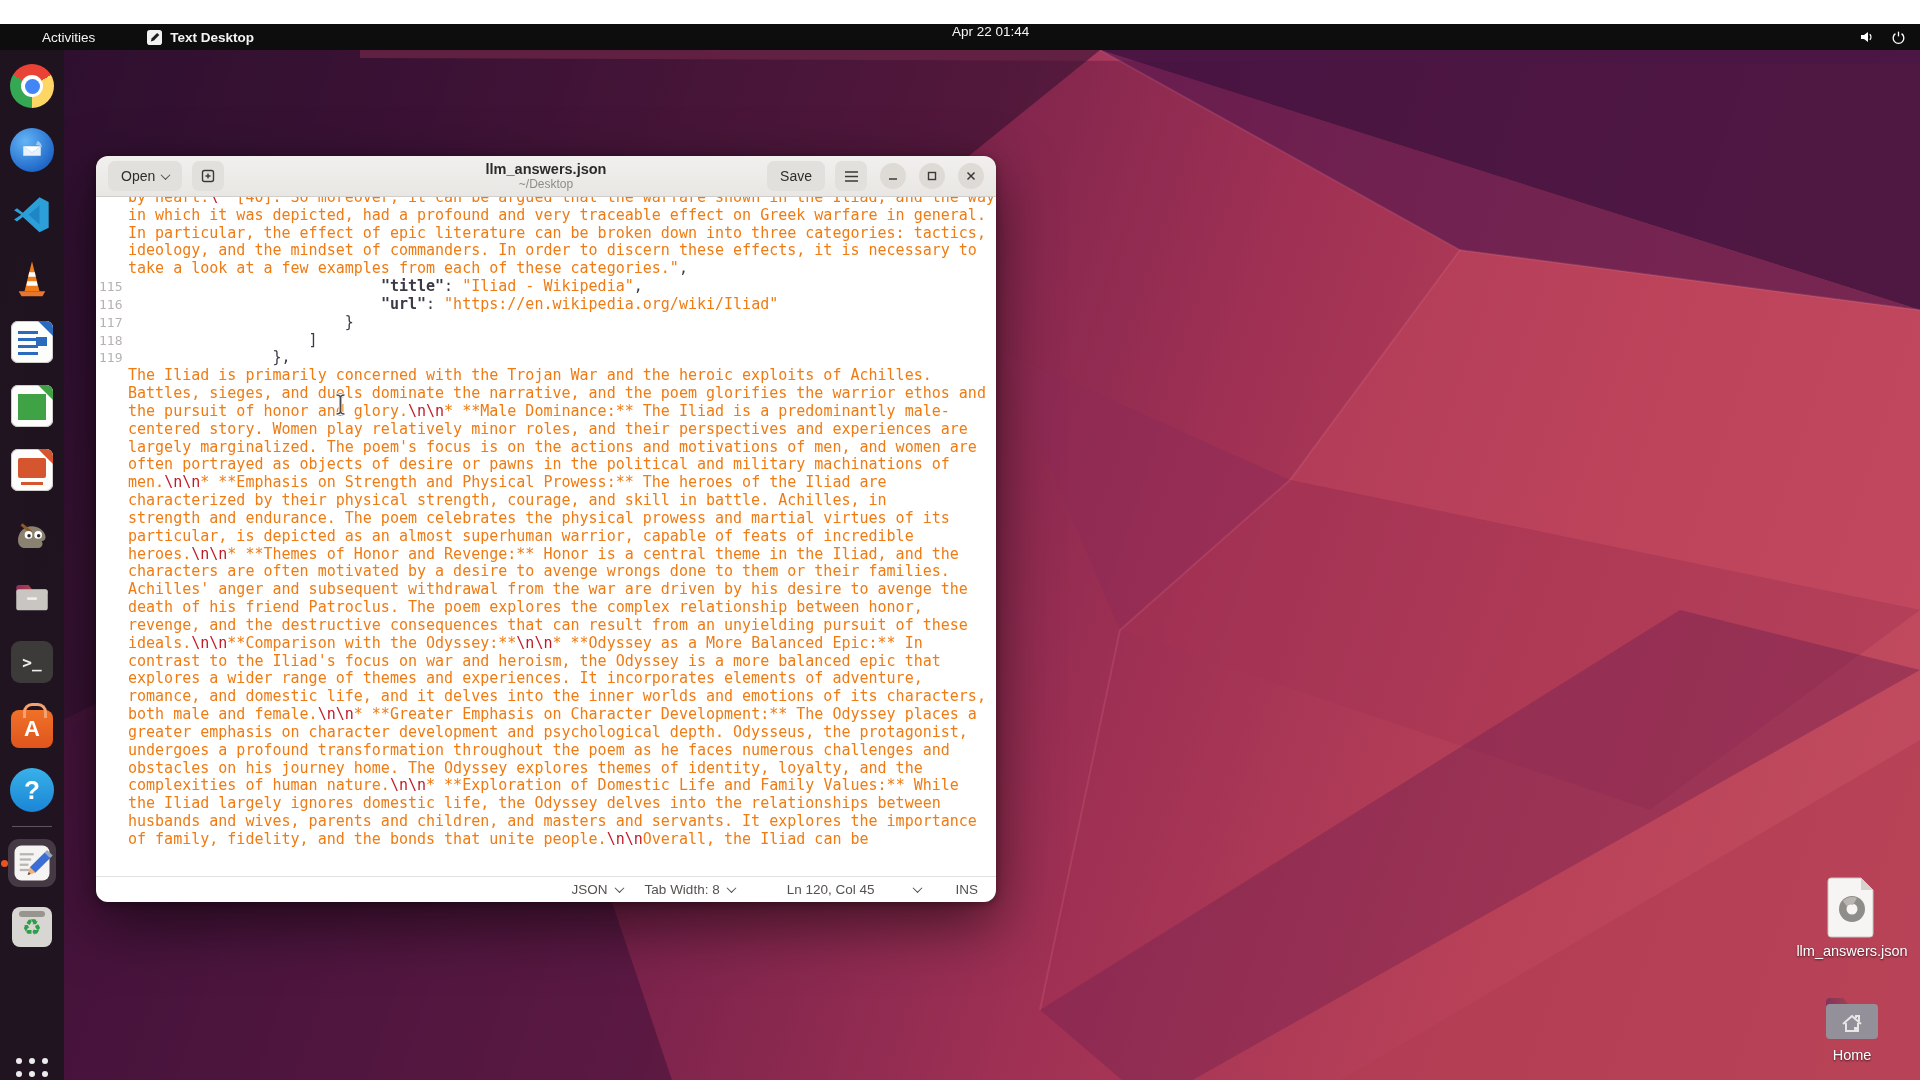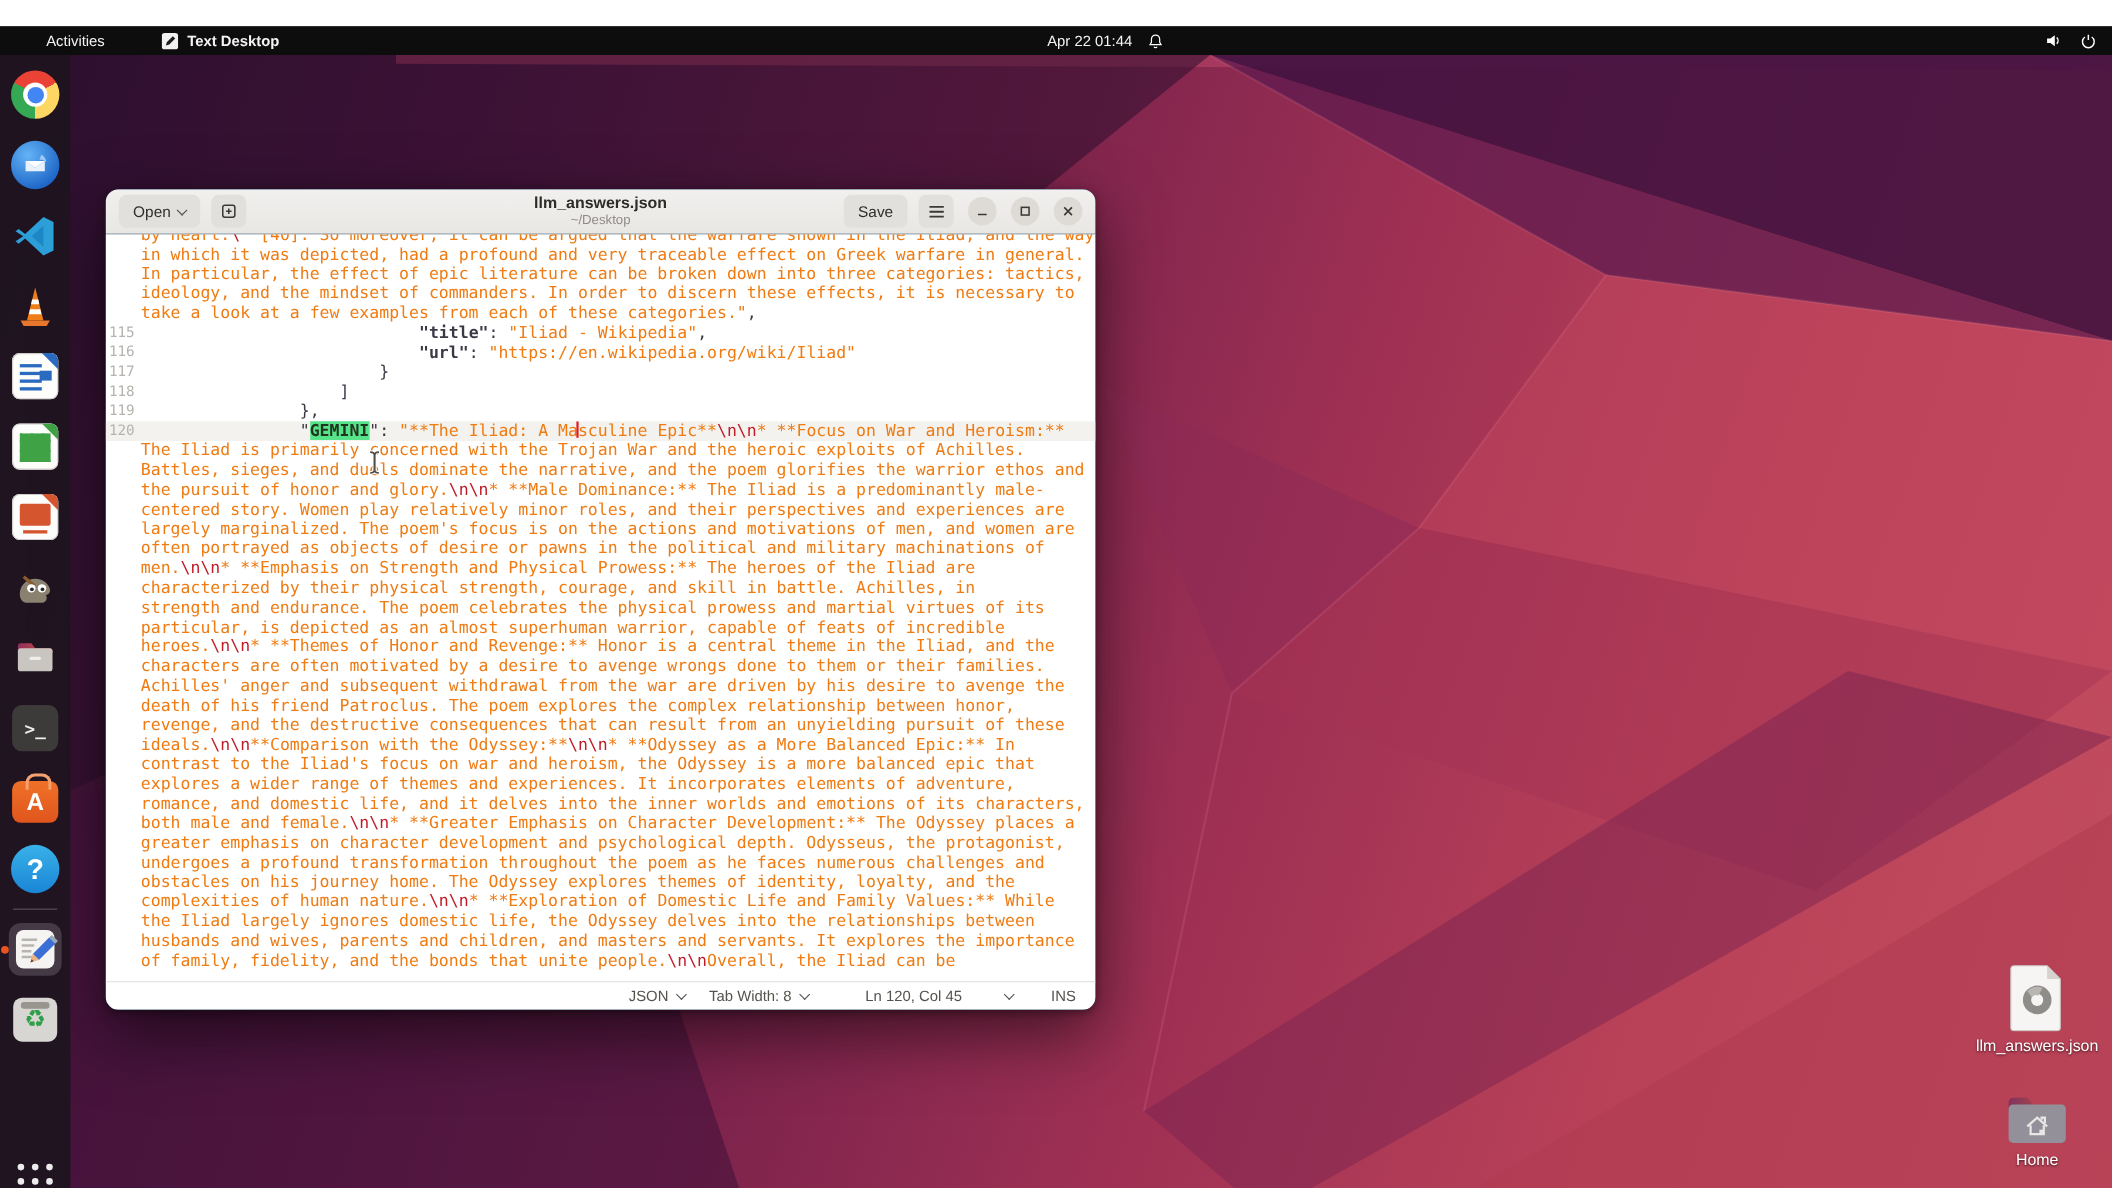--- a/index.html
+++ b/index.html
@@ -10,21 +10,21 @@
   .wallpaper { position:absolute; left:0; top:26px; width:1920px; height:1054px;
     background:linear-gradient(108deg,#2e1030 0%,#4f173e 20%,#7c234c 42%,#a03154 60%,#b84158 78%,#c44e60 100%); }
   .wallpaper svg { position:absolute; inset:0; }
 
   
   .topbar { position:absolute; left:0; top:0; width:1920px; height:26px; background:#0d0d0d;
     color:#f4f4f4; display:flex; align-items:center; font-size:13.5px; z-index:50; }
   .tb-activities { margin-left:42px; cursor:default; }
   .tb-app { display:flex; align-items:center; gap:8px; margin-left:52px; font-weight:bold; }
   .tb-app svg { display:block; }
-  .tb-clock { position:absolute; left:952px; top:0; height:26px; display:flex; align-items:center; gap:14px; }
+  .tb-clock { position:absolute; left:952px; top:0; height:26px; display:flex; align-items:center; gap:14px;flex-direction:column; }
   .tb-right { position:absolute; right:14px; top:0; height:26px; display:flex; align-items:center; gap:16px; }
 
   
   .dock { position:absolute; left:0; top:26px; width:64px; height:1054px; background:rgba(28,20,30,.88);
     display:flex; flex-direction:column; align-items:center; padding-top:12px; gap:16px; z-index:40; }
   .dock-item { width:48px; height:48px; position:relative; display:flex; align-items:center; justify-content:center; }
   .dock-item svg { display:block; }
   .chrome-icon { width:44px; height:44px; border-radius:50%;
     background:conic-gradient(from -60deg,#ea4335 0 120deg,#fdd663 120deg 240deg,#34a853 240deg 360deg); position:relative; }
   .chrome-icon::before { content:''; position:absolute; left:50%; top:50%; width:22px; height:22px; margin:-11px 0 0 -11px; background:#fff; border-radius:50%; }
@@ -55,22 +55,22 @@
   .active-tile { background:rgba(255,255,255,.16); border-radius:11px; }
   .active-tile .dot { position:absolute; left:-7px; top:50%; width:7px; height:7px; margin-top:-3.5px; border-radius:50%; background:#e95420; }
   .ted-icon { width:42px; height:42px; }
   .trash-icon { width:40px; height:40px; background:#d8d6d3; border-radius:8px; position:relative;
     display:flex; align-items:center; justify-content:center; color:#2e9e49; font-size:22px; font-family:"DejaVu Sans",sans-serif; }
   .trash-icon::before { content:''; position:absolute; top:4px; left:7px; right:7px; height:6px; background:#98958f; border-radius:3px; }
   .show-apps { margin-top:auto; margin-bottom:14px; display:grid; grid-template-columns:repeat(3,6px); grid-template-rows:repeat(3,6px); gap:7px; }
   .show-apps i { width:6px; height:6px; border-radius:50%; background:rgba(255,255,255,.92); }
 
   
-  .window { position:absolute; left:96px; top:148px; width:900px; height:746px; border-radius:12px;
-    background:#0c4a6e; box-shadow:0 22px 60px rgba(0,0,0,.55), 0 2px 8px rgba(0,0,0,.35); overflow:hidden;
+  .window { position:absolute; left:96px; top:132px; width:900px; height:746px; border-radius:12px;
+    background:#404040; box-shadow:0 22px 60px rgba(0,0,0,.55), 0 2px 8px rgba(0,0,0,.35); overflow:hidden;
     display:flex; flex-direction:column; z-index:30; }
   .titlebar { height:41px; flex:0 0 41px; background:linear-gradient(#f1f0ee,#e9e7e4); border-bottom:1px solid #d2cfcb;
     display:flex; align-items:center; padding:0 12px; position:relative; }
   .hbtn { height:30px; background:#e2e0dc; border:none; border-radius:7px; padding:0 13px; font:14px "Liberation Sans",sans-serif;
     color:#2f2d2a; display:inline-flex; align-items:center; gap:7px; }
   .icbtn { width:32px; height:30px; background:#e2e0dc; border:none; border-radius:7px; display:inline-flex; align-items:center; justify-content:center; color:#2f2d2a; }
   .chev { width:7px; height:7px; border-right:1.6px solid #504e4a; border-bottom:1.6px solid #504e4a; transform:rotate(45deg) translate(-1px,-1px); display:inline-block; }
   .title-center { position:absolute; left:0; right:0; top:0; height:100%; display:flex; flex-direction:column; align-items:center; justify-content:center; pointer-events:none; }
   .wtitle { font-size:14.5px; font-weight:bold; color:#2e2c29; line-height:16px; }
   .wsub { font-size:12px; color:#8f8c88; line-height:14px; }
@@ -349,24 +349,20 @@
             <span class="gut">117</span>
             <span class="codeline"><span class="pun">                        }</span></span>
           </div>
           <div class="crow">
             <span class="gut">118</span>
             <span class="codeline"><span class="pun">                    ]</span></span>
           </div>
           <div class="crow">
             <span class="gut">119</span>
             <span class="codeline"><span class="pun">                },</span></span>
-          </div>
-          <div class="crow hl">
-            <span class="gut">120</span>
-            <span class="codeline"><span class="pun">                "</span><span class="mat">GEMINI</span><span class="pun">": </span><span class="str">"**The Iliad: A Ma</span><span class="crt"></span><span class="str">sculine Epic**</span><span class="esc">\n\n</span><span class="str">* **Focus on War and Heroism:**</span></span>
           </div>
           <div class="crow">
             <span class="gut"></span>
             <span class="codeline"><span class="str">The Iliad is primarily concerned with the Trojan War and the heroic exploits of Achilles.</span></span>
           </div>
           <div class="crow">
             <span class="gut"></span>
             <span class="codeline"><span class="str">Battles, sieges, and duels dominate the narrative, and the poem glorifies the warrior ethos and</span></span>
           </div>
           <div class="crow">

